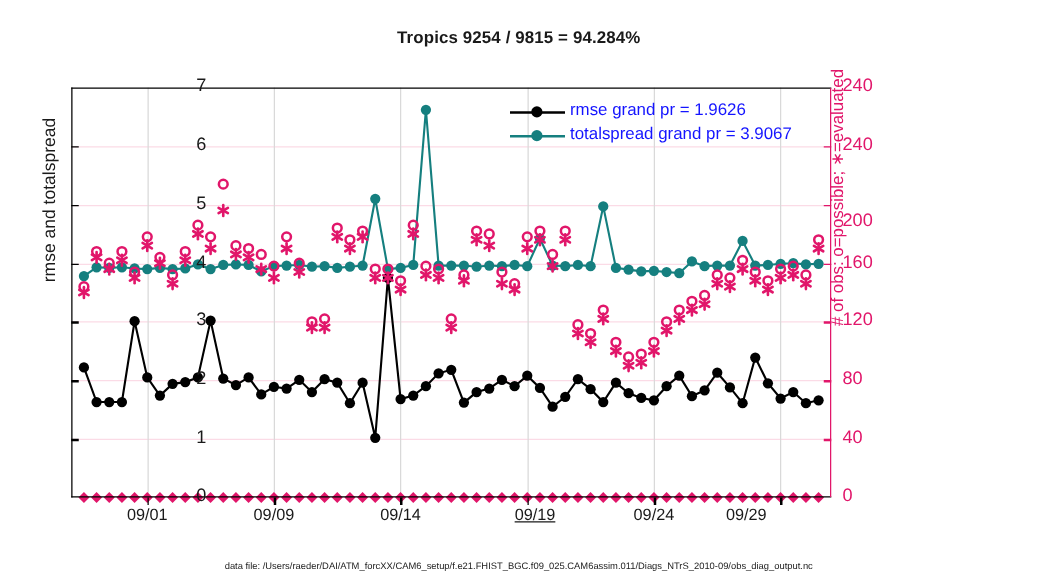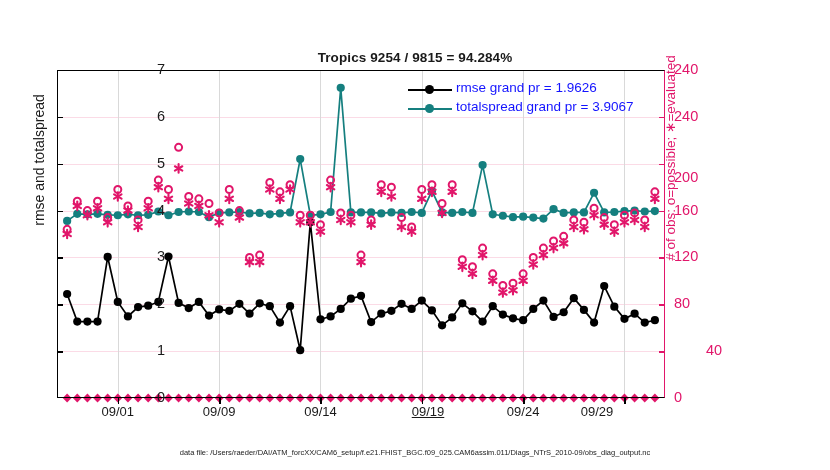--- a/index.html
+++ b/index.html
@@ -2,21 +2,21 @@
 <html><head>
 <meta charset="utf-8">
 <style>
   html,body{margin:0;padding:0;background:#ffffff;}
   body{width:830px;height:470px;overflow:hidden;
        font-family:"Liberation Sans","DejaVu Sans",sans-serif;}
   #root{position:relative;width:830px;height:470px;background:#fff;}
 
   .title{position:absolute;left:0;width:830px;text-align:center;
          font-weight:bold;color:#1a1a1a;letter-spacing:.1px;}
-  #title-line1{top:22px;font-size:13.5px;margin-top:28px;}
+  #title-line1{top:22px;font-size:13.5px;}
   #title-line2{top:42px;font-size:14px;}
 
   #plot{position:absolute;left:57px;top:70px;width:608px;height:328px;
         box-sizing:border-box;background:#fff;}
   #plot-frame{position:absolute;left:0;top:0;right:0;bottom:0;
         border-left:1.4px solid #000; border-top:1.2px solid #000;
         border-bottom:1.4px solid #000; border-right:1.6px solid #E1166A;
         box-sizing:border-box;pointer-events:none;}
 
   .gridh{position:absolute;left:0;width:608px;height:1px;background:#fbdbe6;}
@@ -635,21 +635,21 @@
       <div class="ytick-l" style="top: 210.571px;">4</div>
       <div class="tickmark-l" style="top: 210.571px;"></div>
       <div class="ytick-l" style="top: 163.714px;">5</div>
       <div class="tickmark-l" style="top: 163.714px;"></div>
       <div class="ytick-l" style="top: 116.857px;">6</div>
       <div class="tickmark-l" style="top: 116.857px;"></div>
       <div class="ytick-l" style="top: 70px;">7</div>
     </div>
   <div id="ticks-right">
       <div class="ytick-r" style="top: 398px;">0</div>
-      <div class="ytick-r" style="top: 351.143px; margin-left: 32px;">40</div>
+      <div class="ytick-r" style="top: 351.143px;">40</div>
       <div class="tickmark-r" style="top: 351.143px;"></div>
       <div class="ytick-r" style="top: 304.286px;">80</div>
       <div class="tickmark-r" style="top: 304.286px;"></div>
       <div class="ytick-r" style="top: 257.429px;">120</div>
       <div class="tickmark-r" style="top: 257.429px;"></div>
       <div class="ytick-r" style="top: 210.571px;">160</div>
       <div class="tickmark-r" style="top: 210.571px;"></div>
       <div class="ytick-r" style="top: 178px;">200</div>
       <div class="tickmark-r" style="top: 163.714px;"></div>
       <div class="ytick-r" style="top: 116.857px;">240</div>

